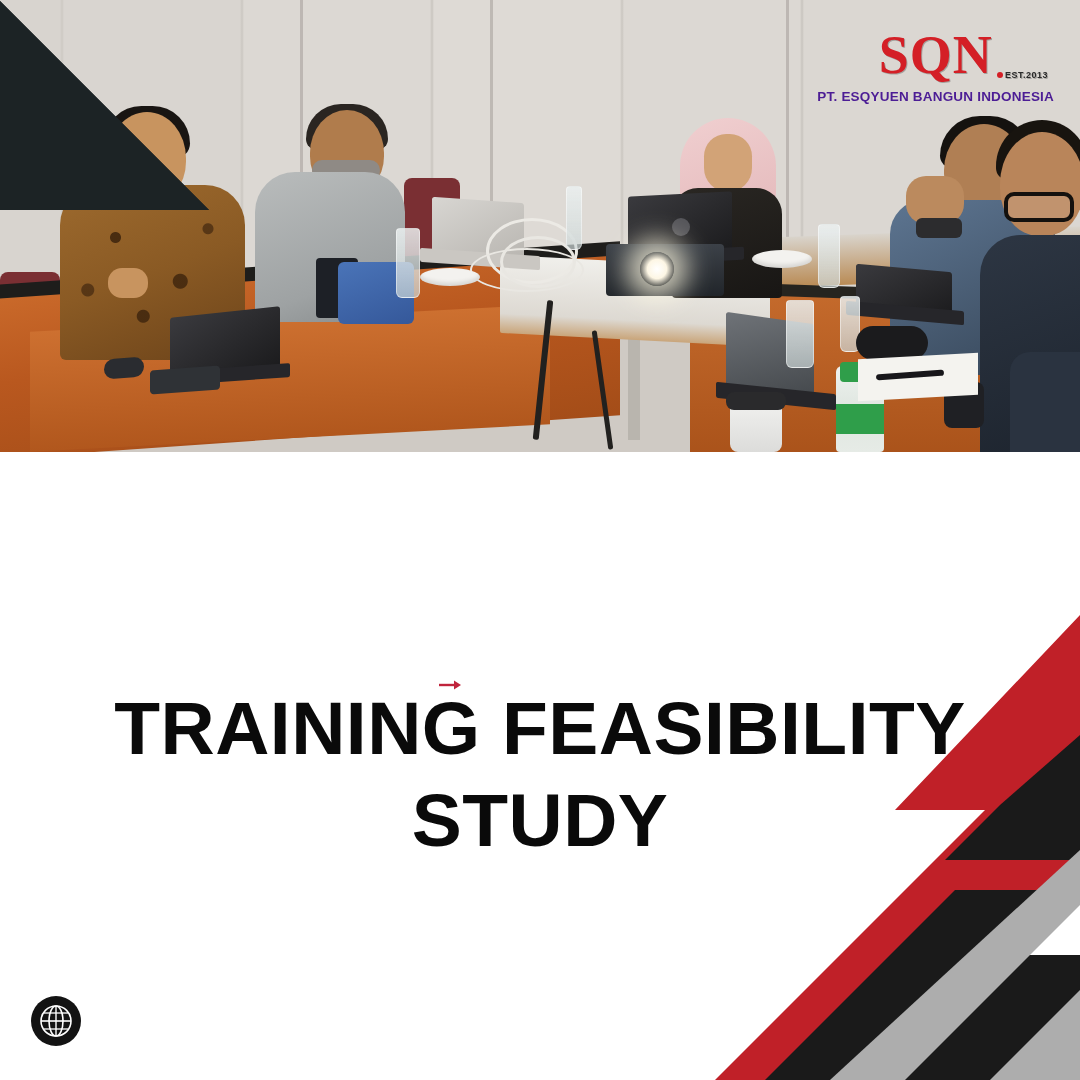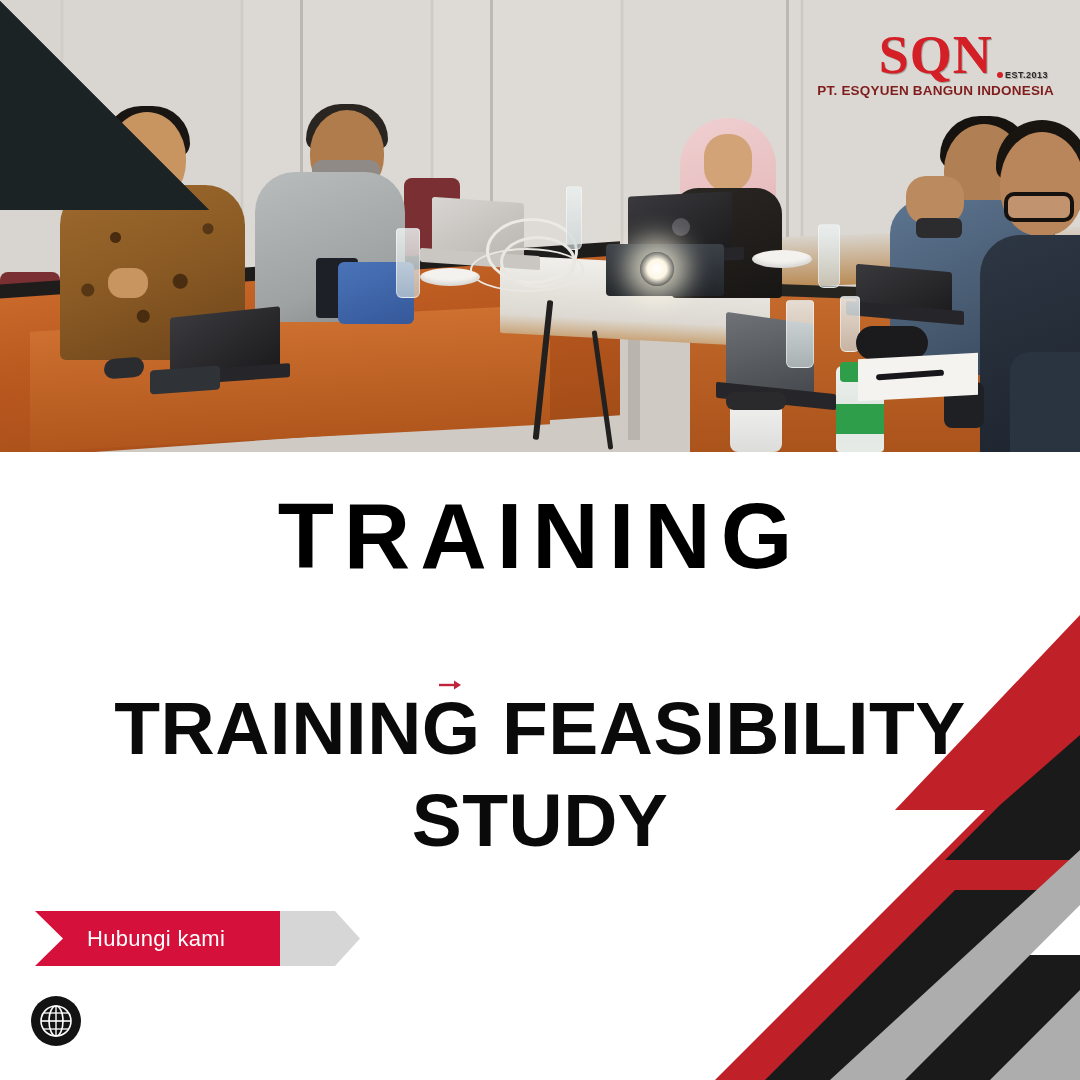--- a/index.html
+++ b/index.html
@@ -520,24 +520,24 @@
   }
   .logo-est .dot {
     display: inline-block;
     width: 6px; height: 6px;
     background: #d41f26;
     border-radius: 50%;
     margin-right: 2px;
     vertical-align: 0px;
   }
   .logo-sub {
-    margin-top: 2px;
+    margin-top: 8px;
     font-size: 13.5px;
     font-weight: bold;
-    color: #7f1d1d;
+    color: #4c1d95;
     letter-spacing: 0.2px;
     white-space: nowrap;
   }
 
   
   .title-main {
     position: absolute;
     left: 0;
     top: 490px;
     width: 1080px;
@@ -722,21 +722,20 @@
   </div>
 
   <div class="logo">
     <div class="logo-mark">
       <span>SQN</span>
       <span class="logo-est"><span class="dot"></span><span>EST.2013</span></span>
     </div>
     <div class="logo-sub">PT. ESQYUEN BANGUN INDONESIA</div>
   </div>
 
-  <div class="title-main">TRAINING</div>
   <div class="title-sub">TRAINING FEASIBILITY STUDY</div>
 
   <svg class="cursor-arrow" viewBox="0 0 24 12">
     <line x1="1" y1="6" x2="17" y2="6" stroke="#c0243c" stroke-width="2.4"></line>
     <polygon points="16,1.5 23,6 16,10.5" fill="#c0243c"></polygon>
   </svg>
 
   <svg class="chevrons" viewBox="0 0 420 520" preserveAspectRatio="none">
     <polygon points="420,60 420,300 175,520 60,520 300,285 130,285 275,140" fill="#c02028" style="display:none"></polygon>
 
@@ -744,27 +743,20 @@
     <polygon points="420,55 420,330 180,520 58,520 420,158" fill="#c02028"></polygon>
 
     <polygon points="420,175 420,300 285,300 340,245" fill="#1a1a1a"></polygon>
     <polygon points="200,520 330,395 420,395 420,520" fill="#1a1a1a"></polygon>
     <polygon points="105,520 295,330 385,330 195,520" fill="#1a1a1a"></polygon>
 
     <polygon points="420,290 420,345 245,520 170,520" fill="#adadad"></polygon>
     <polygon points="330,520 420,430 420,520" fill="#adadad"></polygon>
   </svg>
 
-  <div class="contact-banner">
-    <svg viewBox="0 0 325 55" preserveAspectRatio="none" style="position:absolute;left:0;top:0;width:325px;height:55px">
-      <polygon points="180,0 300,0 325,27.5 300,55 180,55" fill="#d6d6d6"></polygon>
-      <polygon points="0,0 245,0 245,55 0,55 28,27.5" fill="#d5103a"></polygon>
-    </svg>
-    <div class="banner-label">Hubungi kami</div>
-  </div>
 
   <div class="website-row">
     <svg class="globe-icon" viewBox="0 0 52 52">
       <circle cx="26" cy="26" r="25" fill="#131313"></circle>
       <circle cx="26" cy="26" r="15" fill="none" stroke="#ffffff" stroke-width="1.6"></circle>
       <ellipse cx="26" cy="26" rx="7" ry="15" fill="none" stroke="#ffffff" stroke-width="1.6"></ellipse>
       <line x1="11" y1="26" x2="41" y2="26" stroke="#ffffff" stroke-width="1.6"></line>
       <line x1="14" y1="18" x2="38" y2="18" stroke="#ffffff" stroke-width="1.3"></line>
       <line x1="14" y1="34" x2="38" y2="34" stroke="#ffffff" stroke-width="1.3"></line>
       <line x1="26" y1="11" x2="26" y2="41" stroke="#ffffff" stroke-width="1.4"></line>

